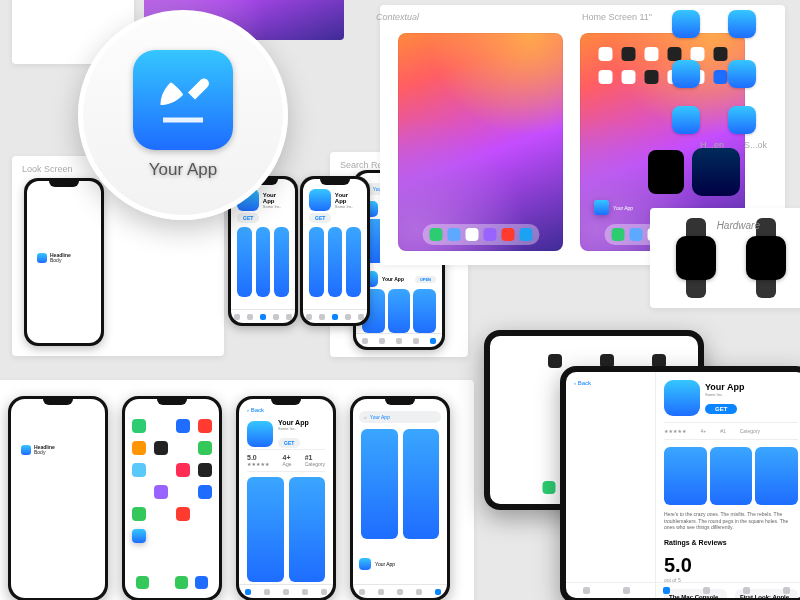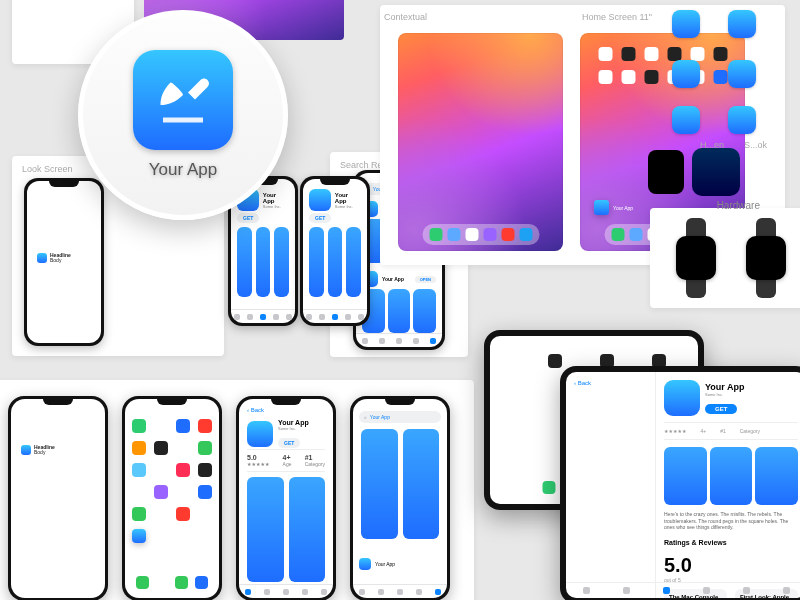--- a/index.html
+++ b/index.html
@@ -219,25 +219,25 @@
   .rr .subt{font-size:5px;color:#999;}
   .reviews{display:flex; gap:8px; margin-top:6px;}
   .review{flex:1; background:#f4f4f6;border-radius:6px;padding:5px;}
   .review h4{font-size:6px;margin-bottom:2px;}
   .ipf-tab{position:absolute;left:0;right:0;bottom:0;height:16px;
     border-top:1px solid #eee;display:flex;justify-content:space-around;
     align-items:center;}
   .ipf-tab i{width:7px;height:7px;border-radius:2px;background:#c7c7cc;}
   .ipf-tab i.active{background:#0a84ff;}
   
-  #lbl-contextual{ left:384px; top:12px;}
+  #lbl-contextual{ left:376px; top:12px;font-style:italic;}
   #lbl-home11{ left:582px; top:12px;}
   #lbl-hen{ left:700px; top:140px;}
   #lbl-sok{ left:744px; top:140px;}
-  #lbl-hardware{ right:40px; top:200px; font-size:10px; color:#888;}
+  #lbl-hardware{ right:40px; top:220px; font-size:10px; color:#888;font-style:italic;}
   #lbl-lock{ left:22px; top:164px;}
   #lbl-search{ left:340px; top:160px;}
   .tiny-row{position:absolute; left:6px; right:6px; bottom:28px;
     display:flex;align-items:center; gap:4px;}
   .tiny-row .ic{width:12px;height:12px;border-radius:4px;
     background:linear-gradient(180deg,#35c6ff,#1e6dff);}
   .tiny-row span{font-size:5px;}
 </style>
 </head>
 <body>

